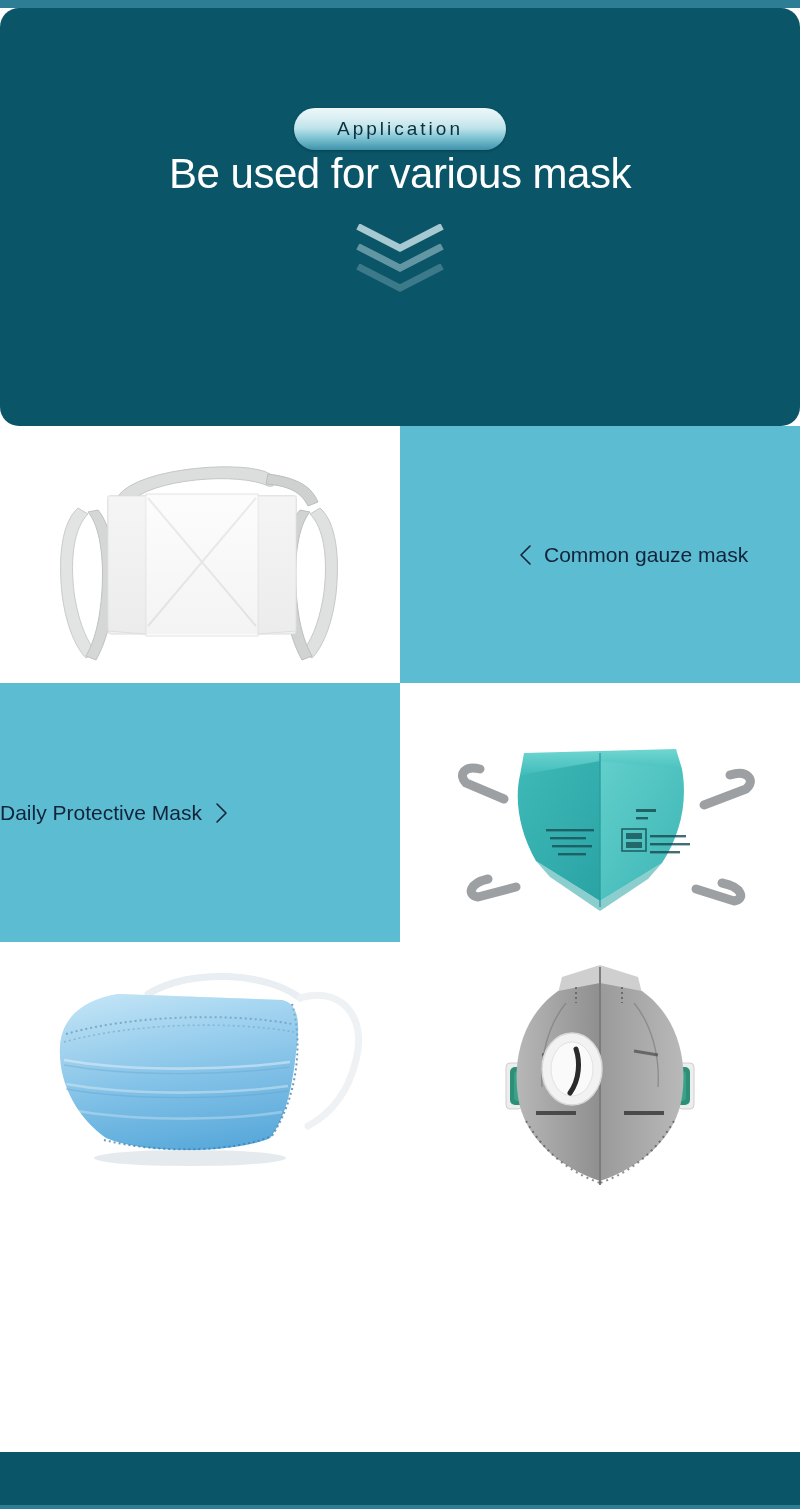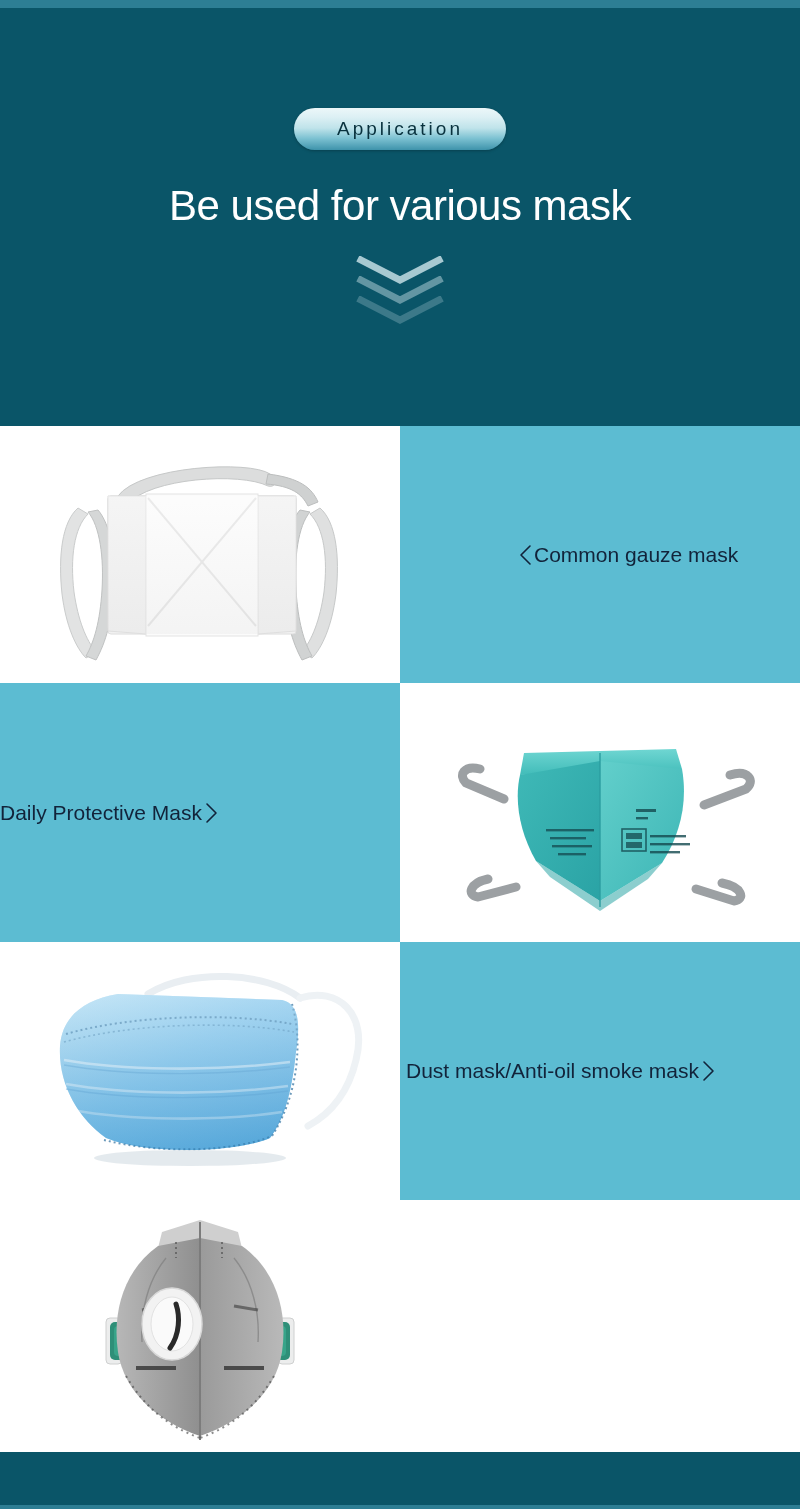--- a/index.html
+++ b/index.html
@@ -18,38 +18,37 @@
   
   .top-strip{
     position:absolute; left:0; top:0; width:800px; height:8px;
     background:#2d7e94;
   }
 
   
   .hero{
     position:absolute; left:0; top:8px; width:800px; height:418px;
     background:#0a5568;
-    display:flex; flex-direction:column; align-items:center;
+    display:flex; flex-direction:column; align-items:center;border-radius:19px;
   }
   .pill{
     margin-top:100px;
     width:212px; height:42px;
     border-radius:21px;
     background:linear-gradient(to bottom,#ecf7f9 0%,#dcf0f4 22%,#bfe3ea 48%,#7dc2d2 72%,#3e93ab 100%);
     display:flex; align-items:center; justify-content:center;
     box-shadow:0 1px 3px rgba(0,0,0,.25);
   }
   .pill-label{
     font-size:19px;
     letter-spacing:3px;
     color:#08313d;
     font-weight:400;
   }
   .hero-title{
-    margin-top:32px;
     font-size:42px;
     color:#ffffff;
     font-weight:400;
     letter-spacing:-0.5px;
     white-space:nowrap;
   }
   .chevrons{
     margin-top:26px;
     width:90px; height:80px;
     position:relative;
@@ -76,21 +75,21 @@
   .cell.white{ background:#ffffff; }
   .cell.blue{  background:#5cbcd2; }
 
   .label-cell{
     display:flex; align-items:center;
   }
   .label-cell.right{ justify-content:flex-start; padding-left:118px; }
   .label-cell.left-1{ justify-content:flex-start; }
   .label-cell.left-2{ justify-content:flex-start; padding-left:6px; }
 
-  .label-row{ display:flex; align-items:center; gap:2px; }
+  .label-row{ display:flex; align-items:center; gap:12px; }
   .label-text{
     font-size:21px;
     color:#12233a;
     font-weight:400;
     white-space:nowrap;
   }
   .arrow{
     display:inline-block;
     width:14px; height:22px;
     position:relative;
@@ -295,30 +294,20 @@
           <path d="M104 198 C160 212 234 210 272 194" fill="none" stroke="#2d6f9e" stroke-width="2" stroke-dasharray="2 3" opacity=".7"></path>
 
           <path d="M60 104 C62 76 82 58 118 52 L282 58 C300 62 300 84 296 110 C292 150 284 178 270 196 C240 210 150 214 106 196 C78 176 58 142 60 104 Z" fill="url(#smShade)"></path>
 
           <ellipse cx="190" cy="216" rx="96" ry="8" fill="#c9d6de" opacity=".5"></ellipse>
         </svg>
       </div>
     </div>
 
 
-    <div class="cell blue label-cell left-2">
-      <div class="label-row">
-        <span class="label-text">Dust mask/Anti-oil smoke mask</span>
-        <span class="arrow">
-          <svg viewBox="0 0 14 22">
-              <path d="M3 2 L12 11 L3 20" fill="none" stroke="#12233a" stroke-width="1.6" stroke-linecap="round" stroke-linejoin="round"></path>
-            </svg>
-        </span>
-      </div>
-    </div>
 
     <div class="cell white">
       <div class="art">
         <svg viewBox="0 0 400 252" preserveAspectRatio="xMidYMid meet">
           <rect width="400" height="252" fill="#ffffff"></rect>
           <defs>
             <linearGradient id="dmL" x1="0" y1="0" x2="1" y2="0">
               <stop offset="0" stop-color="#b7b7b7"></stop>
               <stop offset="1" stop-color="#8f8f8f"></stop>
             </linearGradient>

